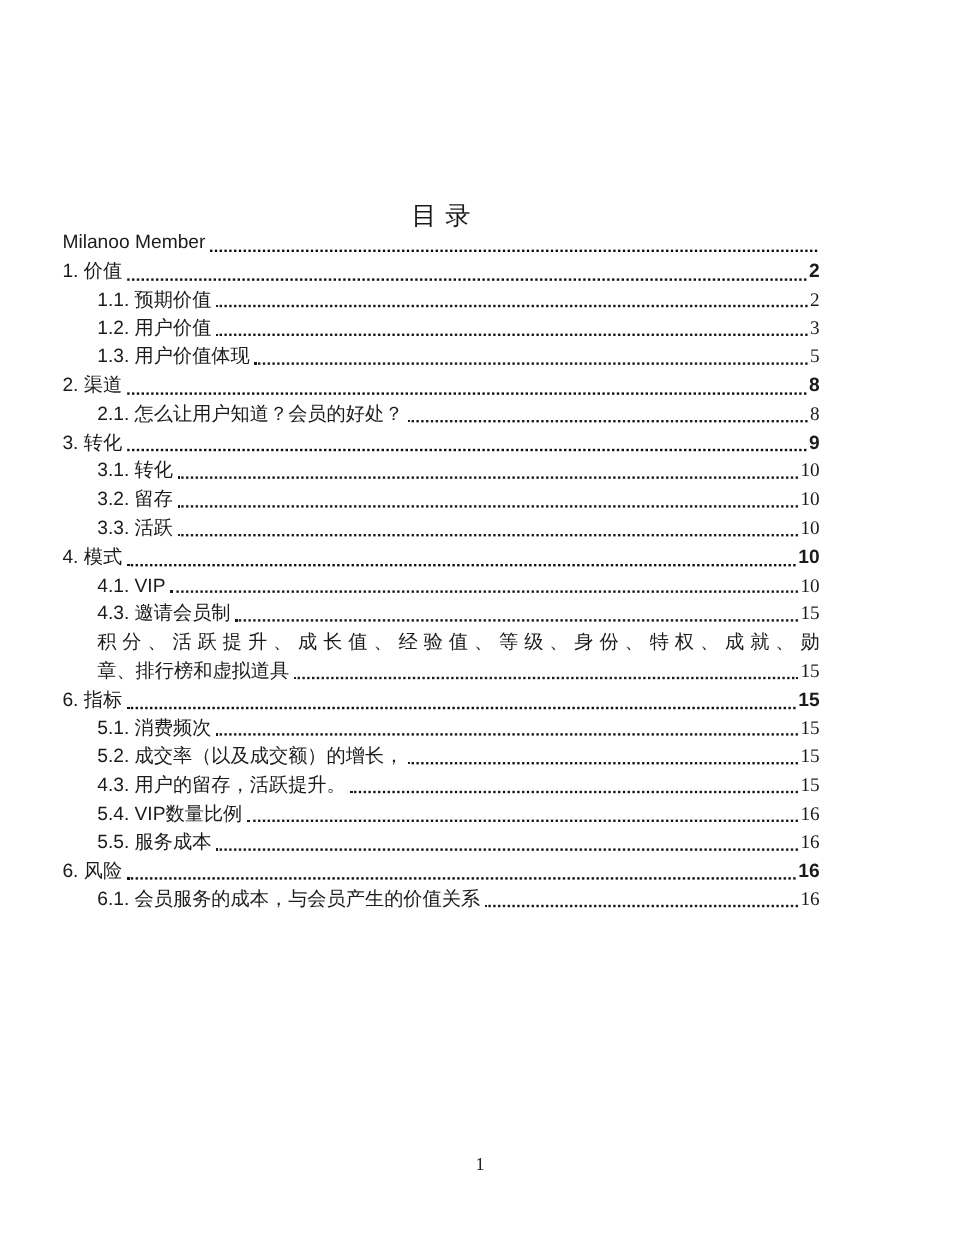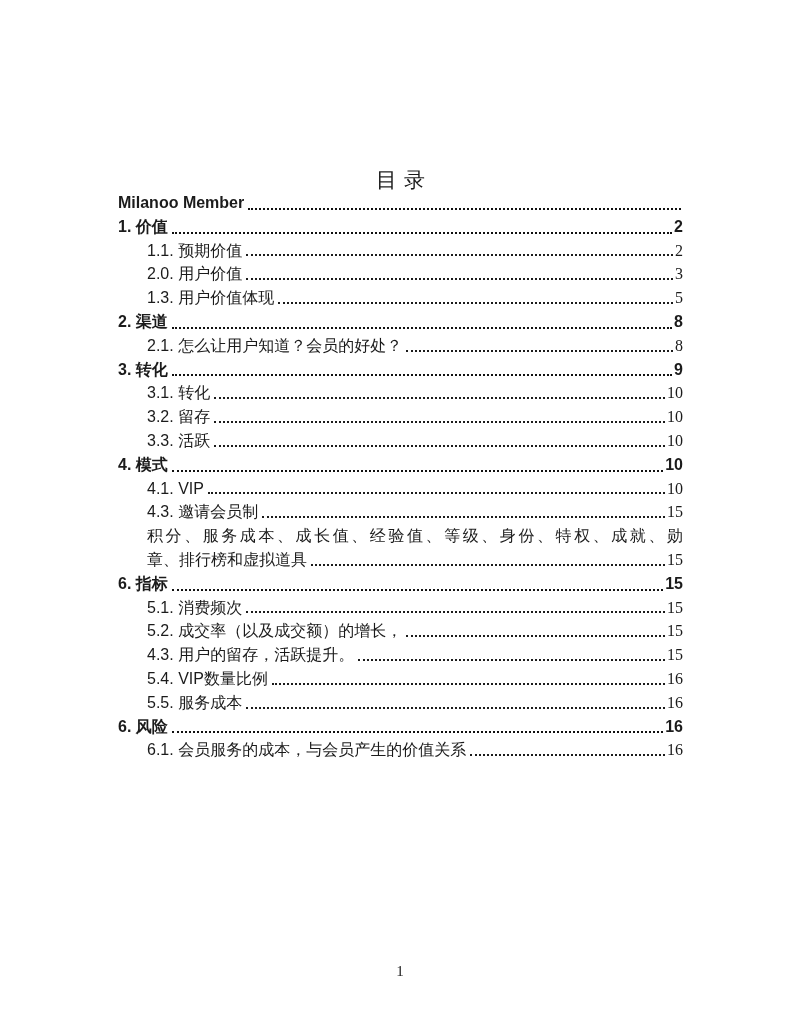--- a/index.html
+++ b/index.html
@@ -4,21 +4,21 @@
 <style>
   * { margin: 0; padding: 0; box-sizing: border-box; }
   html, body { background: #ffffff; }
   body { width: 800px; height: 1035px; overflow: hidden; }
 
   .page {
     position: relative;
     width: 800px;
     height: 772px;
     background: #ffffff;
-    padding: 166px 117px 0 118px;
+    padding: 166px 117px 0 52px;
     color: #141414;
   }
 
   .toc-title {
     text-align: center;
     font-family: "Liberation Serif", serif;
     font-size: 21px;
     line-height: 28px;
     letter-spacing: 7px;
     text-indent: 7px;
@@ -38,21 +38,21 @@
   }
 
   .toc-row.level-2 { padding-left: 29px; }
 
   .toc-label {
     font-family: "Liberation Sans", serif;
     white-space: nowrap;
     color: #1b1b1b;
   }
 
-  .toc-row.bold .toc-label { font-weight: 700; }
+  .toc-row.bold .toc-label { font-weight: 400; }
 
   .toc-leader {
     flex: 1;
     margin: 0 2px 0 4px;
     border-bottom: 2px dotted #1b1b1b;
     align-self: flex-end;
     margin-bottom: 6px;
     min-width: 8px;
   }
   .toc-row.bold .toc-leader {
@@ -108,21 +108,21 @@
     <span class="toc-label">1. 价值</span>
     <span class="toc-leader"></span>
     <span class="toc-page">2</span>
   </div>
       <div class="toc-row level-2">
     <span class="toc-label">1.1. 预期价值</span>
     <span class="toc-leader"></span>
     <span class="toc-page">2</span>
   </div>
       <div class="toc-row level-2">
-    <span class="toc-label">2.0. 用户价值</span>
+    <span class="toc-label">1.2. 用户价值</span>
     <span class="toc-leader"></span>
     <span class="toc-page">3</span>
   </div>
       <div class="toc-row level-2">
     <span class="toc-label">1.3. 用户价值体现</span>
     <span class="toc-leader"></span>
     <span class="toc-page">5</span>
   </div>
       <div class="toc-row level-1 bold">
     <span class="toc-label">2. 渠道</span>
@@ -163,21 +163,21 @@
     <span class="toc-label">4.1. VIP</span>
     <span class="toc-leader"></span>
     <span class="toc-page">10</span>
   </div>
       <div class="toc-row level-2">
     <span class="toc-label">4.3. 邀请会员制</span>
     <span class="toc-leader"></span>
     <span class="toc-page">15</span>
   </div>
       <div class="toc-row level-2 justify no-leader">
-    <span class="toc-label">积分、服务成本、成长值、经验值、等级、身份、特权、成就、勋</span>
+    <span class="toc-label">积分、活跃提升、成长值、经验值、等级、身份、特权、成就、勋</span>
 
   </div>
       <div class="toc-row level-2">
     <span class="toc-label">章、排行榜和虚拟道具</span>
     <span class="toc-leader"></span>
     <span class="toc-page">15</span>
   </div>
       <div class="toc-row level-1 bold">
     <span class="toc-label">6. 指标</span>
     <span class="toc-leader"></span>

